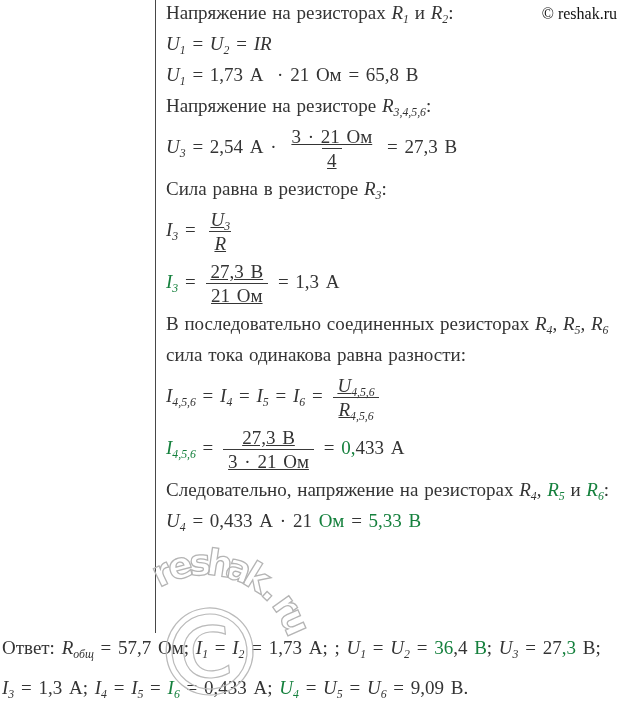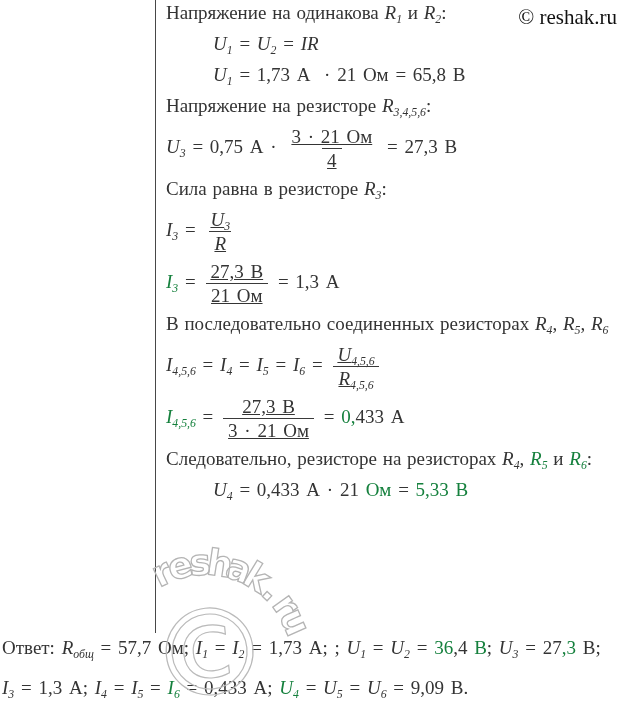--- a/index.html
+++ b/index.html
@@ -13,33 +13,33 @@
     font-size:19px;
   }
   
   #vrule{
     position:absolute;left:155px;top:0;width:1px;height:633px;
     background:#474747;
   }
   
   #credit{
     position:absolute;top:5px;right:4px;
-    font-size:21px;color:#111;
+    font-size:16px;color:#111;
     white-space:nowrap;
   }
   
   #solution{
     position:absolute;left:166px;top:2px;width:452px;
   }
   .line{
     line-height:22px;
     margin-bottom:9px;
     word-spacing:1px;
   }
-  .line.math{word-spacing:2px;margin-left:47px;}
+  .line.math{word-spacing:2px;}
   .line.fline{margin:4px 0 7px;}
   .tok{white-space:pre-wrap;}
   .it{font-style:italic;}
   .fade{color:#15803d;}
   sub.sb{
     font-size:0.62em;
     line-height:0;
     vertical-align:-0.32em;
     letter-spacing:0;
   }
@@ -85,47 +85,48 @@
 </style>
 </head>
 <body>
 
 <div id="page">
   <div id="vrule"></div>
 
   <div id="credit">© reshak.ru</div>
 
   <div id="solution">
-      <div class="line text"><span class="tok">Напряжение на одинакова </span><span class="tok it">R<sub class="sb">1</sub></span><span class="tok"> и </span><span class="tok it">R<sub class="sb">2</sub></span><span class="tok">:</span></div>
+      <div class="line text"><span class="tok">Напряжение на резисторах </span><span class="tok it">R<sub class="sb">1</sub></span><span class="tok"> и </span><span class="tok it">R<sub class="sb">2</sub></span><span class="tok">:</span></div>
       <div class="line math"><span class="tok it">U<sub class="sb">1</sub></span><span class="tok"> = </span><span class="tok it">U<sub class="sb">2</sub></span><span class="tok"> = </span><span class="tok it">IR</span></div>
       <div class="line math"><span class="tok it">U<sub class="sb">1</sub></span><span class="tok"> = 1,73 А  · 21 Ом = 65,8 В</span></div>
       <div class="line text"><span class="tok">Напряжение на резисторе </span><span class="tok it">R<sub class="sb">3,4,5,6</sub></span><span class="tok">:</span></div>
-      <div class="line math fline"><span class="tok it">U<sub class="sb">3</sub></span><span class="tok"> = 0,75 А · </span><span class="frac">
+      <div class="line math fline"><span class="tok it">U<sub class="sb">3</sub></span><span class="tok"> = 2,54 А · </span><span class="frac">
           <span class="num"><span class="tok">3 · 21 Ом</span></span>
           <span class="den"><span class="tok">4</span></span>
         </span><span class="tok"> = 27,3 В</span></div>
       <div class="line text"><span class="tok">Сила равна в резисторе </span><span class="tok it">R<sub class="sb">3</sub></span><span class="tok">:</span></div>
       <div class="line math fline"><span class="tok it">I<sub class="sb">3</sub></span><span class="tok"> = </span><span class="frac">
           <span class="num"><span class="tok it">U<sub class="sb">3</sub></span></span>
           <span class="den"><span class="tok it">R</span></span>
         </span></div>
       <div class="line math fline"><span class="tok it fade">I<sub class="sb fade">3</sub></span><span class="tok"> = </span><span class="frac">
           <span class="num"><span class="tok">27,3 В</span></span>
           <span class="den"><span class="tok">21 Ом</span></span>
         </span><span class="tok"> = 1,3 А</span></div>
       <div class="line text"><span class="tok">В последовательно соединенных резисторах </span><span class="tok it">R<sub class="sb">4</sub></span><span class="tok">, </span><span class="tok it">R<sub class="sb">5</sub></span><span class="tok">, </span><span class="tok it">R<sub class="sb">6</sub></span></div>
+      <div class="line text"><span class="tok">сила тока одинакова равна разности:</span></div>
       <div class="line math fline"><span class="tok it">I<sub class="sb">4,5,6</sub></span><span class="tok"> = </span><span class="tok it">I<sub class="sb">4</sub></span><span class="tok"> = </span><span class="tok it">I<sub class="sb">5</sub></span><span class="tok"> = </span><span class="tok it">I<sub class="sb">6</sub></span><span class="tok"> = </span><span class="frac">
           <span class="num"><span class="tok it">U<sub class="sb">4,5,6</sub></span></span>
           <span class="den"><span class="tok it">R<sub class="sb">4,5,6</sub></span></span>
         </span></div>
       <div class="line math fline"><span class="tok it fade">I<sub class="sb fade">4,5,6</sub></span><span class="tok"> = </span><span class="frac">
           <span class="num"><span class="tok">27,3 В</span></span>
           <span class="den"><span class="tok">3 · 21 Ом</span></span>
         </span><span class="tok"> = </span><span class="tok fade">0,</span><span class="tok">433 А</span></div>
-      <div class="line text"><span class="tok">Следовательно, резисторе на резисторах </span><span class="tok it">R<sub class="sb">4</sub></span><span class="tok">, </span><span class="tok it fade">R<sub class="sb fade">5</sub></span><span class="tok"> и </span><span class="tok it fade">R<sub class="sb fade">6</sub></span><span class="tok">:</span></div>
+      <div class="line text"><span class="tok">Следовательно, напряжение на резисторах </span><span class="tok it">R<sub class="sb">4</sub></span><span class="tok">, </span><span class="tok it fade">R<sub class="sb fade">5</sub></span><span class="tok"> и </span><span class="tok it fade">R<sub class="sb fade">6</sub></span><span class="tok">:</span></div>
       <div class="line math"><span class="tok it">U<sub class="sb">4</sub></span><span class="tok"> = 0,433 А · 21 </span><span class="tok fade">Ом</span><span class="tok"> = </span><span class="tok fade">5,33 В</span></div>
     </div>
 
   <div id="answer-line-0" class="ans-line"><span class="tok">Ответ: </span><span class="tok it">R<sub class="sb">общ</sub></span><span class="tok"> = 57,7 Ом; </span><span class="tok it">I<sub class="sb">1</sub></span><span class="tok"> = </span><span class="tok it">I<sub class="sb">2</sub></span><span class="tok"> = 1,73 А; ; </span><span class="tok it">U<sub class="sb">1</sub></span><span class="tok"> = </span><span class="tok it">U<sub class="sb">2</sub></span><span class="tok"> = </span><span class="tok fade">36</span><span class="tok">,4 </span><span class="tok fade">В</span><span class="tok">; </span><span class="tok it">U<sub class="sb">3</sub></span><span class="tok"> = 27</span><span class="tok fade">,3</span><span class="tok"> В;</span></div>
   <div id="answer-line-1" class="ans-line"><span class="tok it">I<sub class="sb">3</sub></span><span class="tok"> = 1,3 А; </span><span class="tok it">I<sub class="sb">4</sub></span><span class="tok"> = </span><span class="tok it">I<sub class="sb">5</sub></span><span class="tok"> = </span><span class="tok it fade">I<sub class="sb fade">6</sub></span><span class="tok"> = 0,433 А; </span><span class="tok it fade">U<sub class="sb fade">4</sub></span><span class="tok"> = </span><span class="tok it">U<sub class="sb">5</sub></span><span class="tok"> = </span><span class="tok it">U<sub class="sb">6</sub></span><span class="tok"> = 9,09 В.</span></div>
 
   <div id="wm-layer">
     <span id="wm-copy">©</span>
     <span id="wm-arc"></span>
   <span class="wm-letter" style="left: 161.601px; top: 573.019px; transform: translate(-50%, -50%) rotate(-26deg);">r</span><span class="wm-letter" style="left: 180.212px; top: 566.153px; transform: translate(-50%, -50%) rotate(-14.5deg);">e</span><span class="wm-letter" style="left: 199.819px; top: 563.136px; transform: translate(-50%, -50%) rotate(-3deg);">s</span><span class="wm-letter" style="left: 219.633px; top: 564.087px; transform: translate(-50%, -50%) rotate(8.5deg);">h</span><span class="wm-letter" style="left: 238.86px; top: 568.97px; transform: translate(-50%, -50%) rotate(20deg);">a</span><span class="wm-letter" style="left: 256.727px; top: 577.589px; transform: translate(-50%, -50%) rotate(31.5deg);">k</span><span class="wm-letter" style="left: 272.518px; top: 589.596px; transform: translate(-50%, -50%) rotate(43deg);">.</span><span class="wm-letter" style="left: 285.597px; top: 604.51px; transform: translate(-50%, -50%) rotate(54.5deg);">r</span><span class="wm-letter" style="left: 295.441px; top: 621.733px; transform: translate(-50%, -50%) rotate(66deg);">u</span></div>

